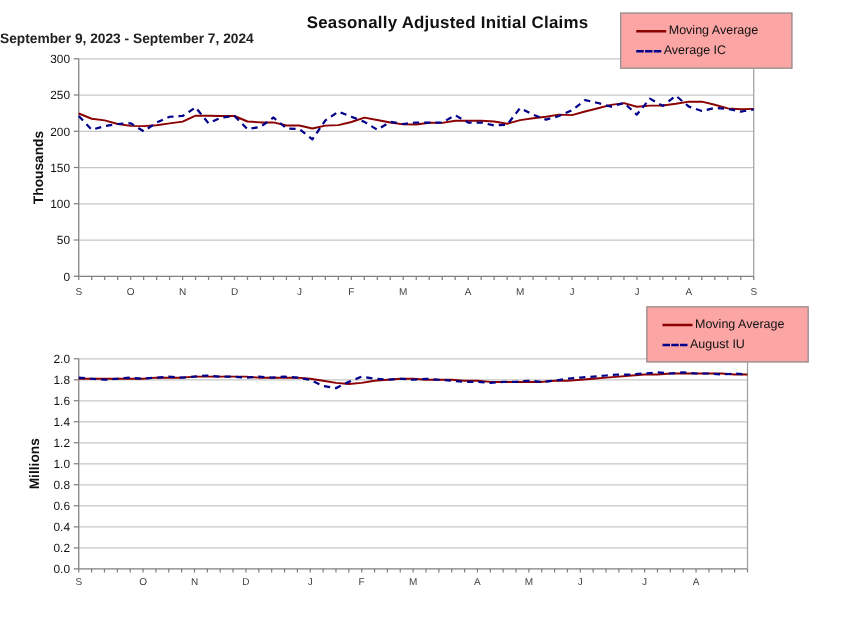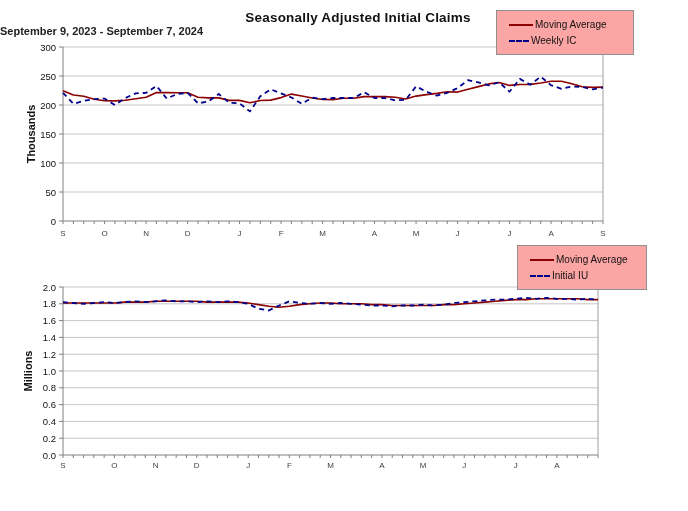--- a/index.html
+++ b/index.html
@@ -246,31 +246,31 @@
 
   <div class="y-axis-label" id="ylabel-1">Thousands</div>
 
   <div class="legend-box" id="legend-1">
     <div class="legend-row">
       <span class="legend-sample sample-solid"></span>
       <span class="legend-label">Moving Average</span>
     </div>
     <div class="legend-row">
       <span class="legend-sample sample-dashed"></span>
-      <span class="legend-label">Weekly IC</span>
+      <span class="legend-label">Average IC</span>
     </div>
   </div>
 
 
   <div class="y-axis-label" id="ylabel-2">Millions</div>
 
   <div class="legend-box" id="legend-2">
     <div class="legend-row">
       <span class="legend-sample sample-solid"></span>
       <span class="legend-label">Moving Average</span>
     </div>
     <div class="legend-row">
       <span class="legend-sample sample-dashed"></span>
-      <span class="legend-label">Initial IU</span>
+      <span class="legend-label">August IU</span>
     </div>
   </div>
 
 </div>
 
 </body></html>

